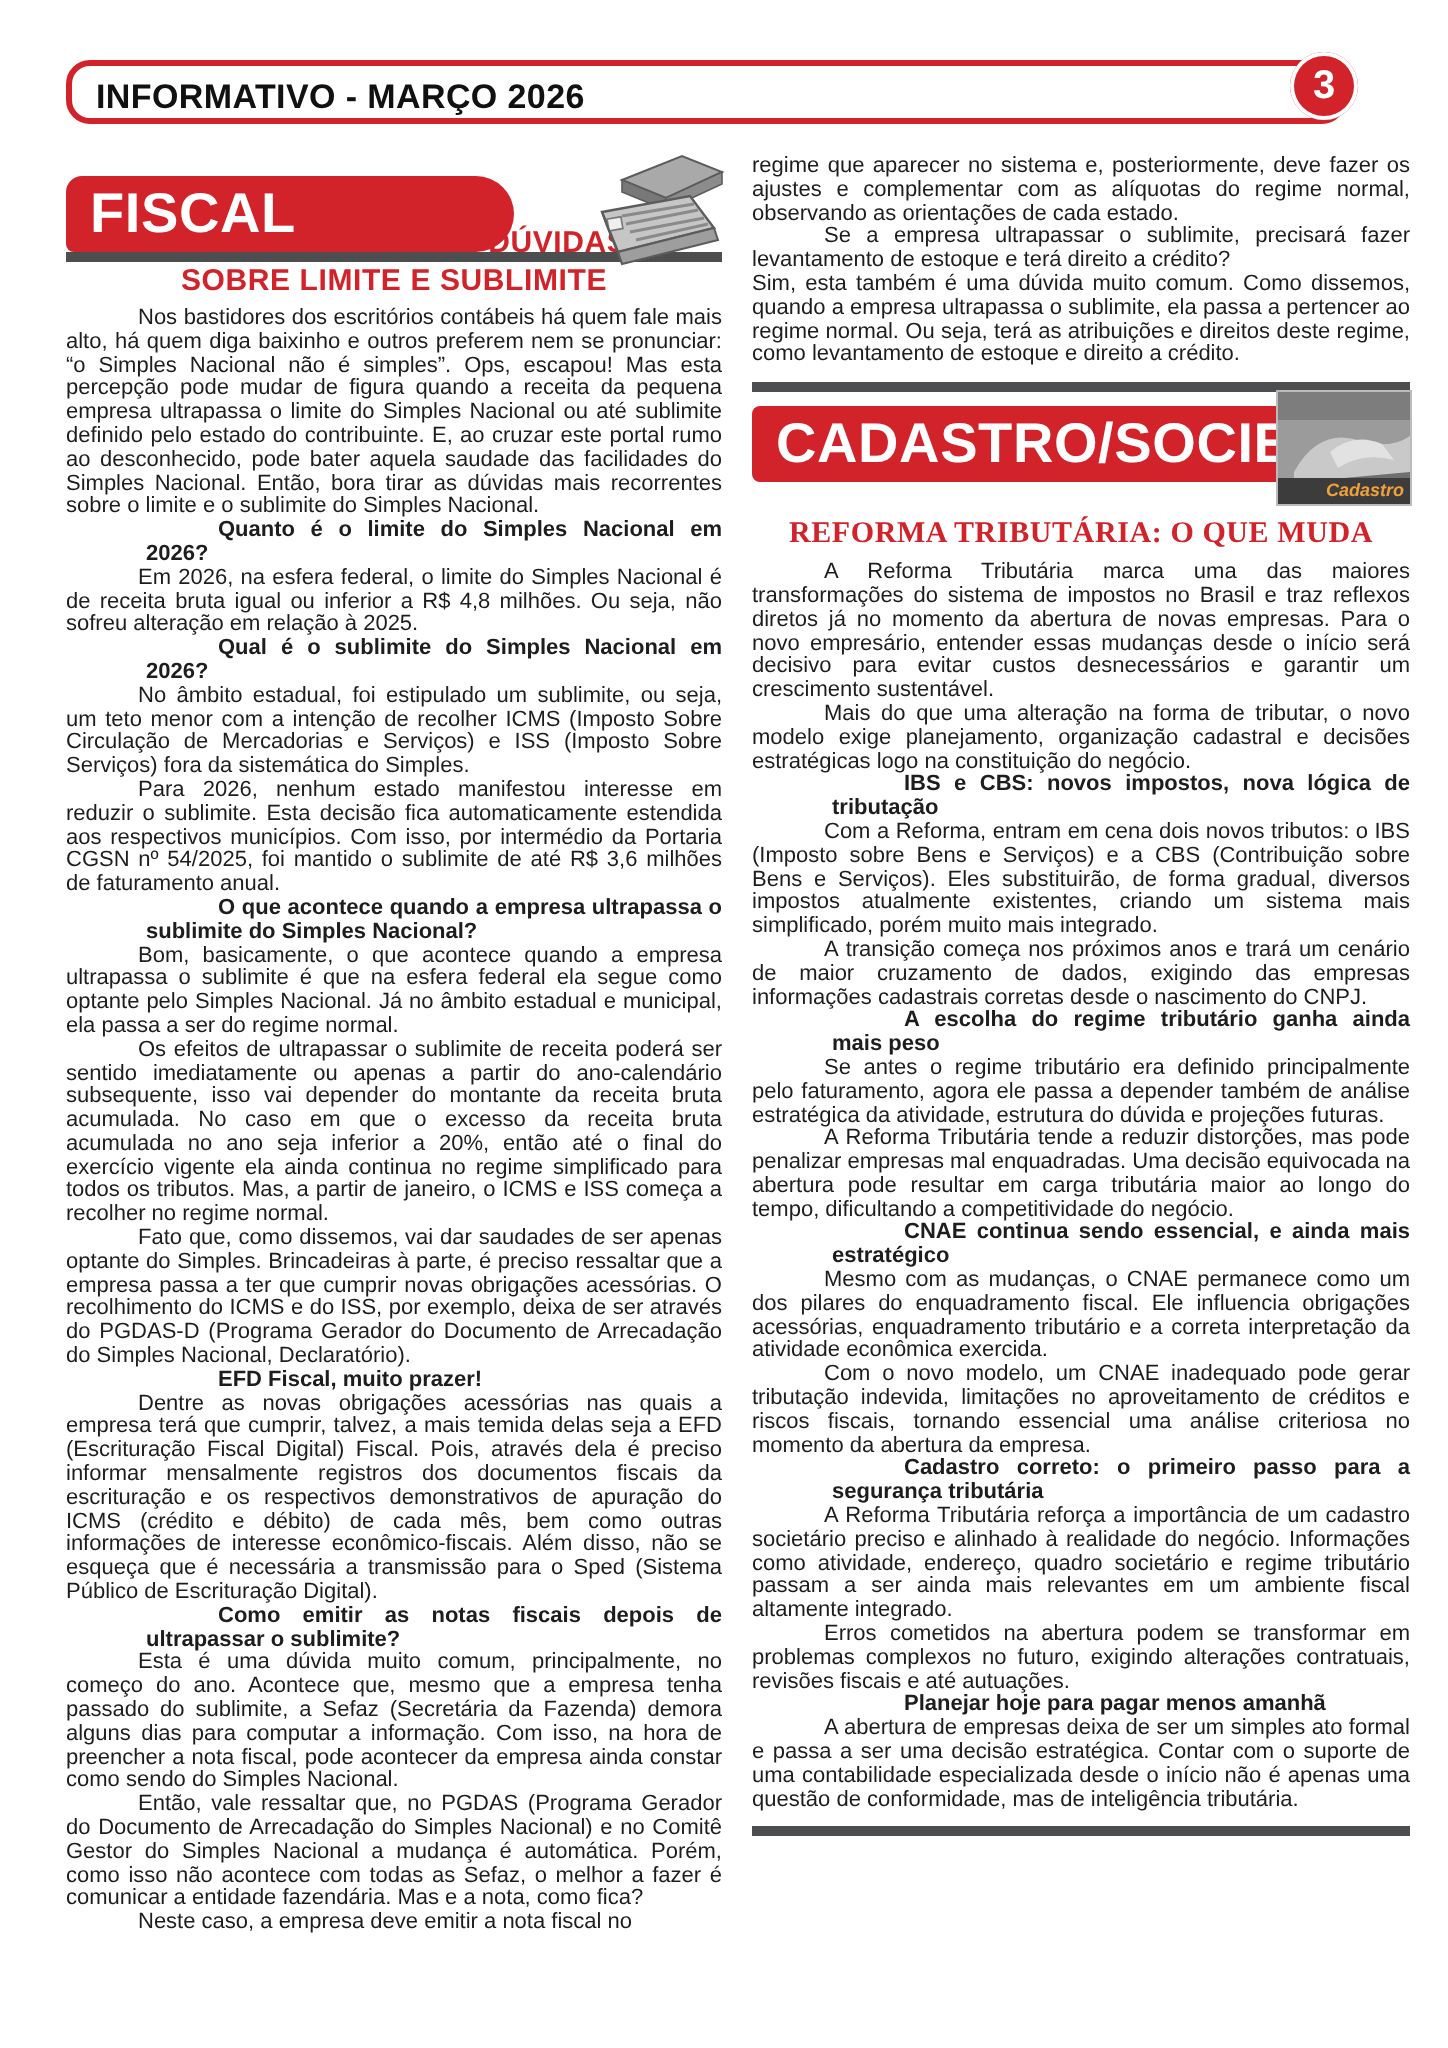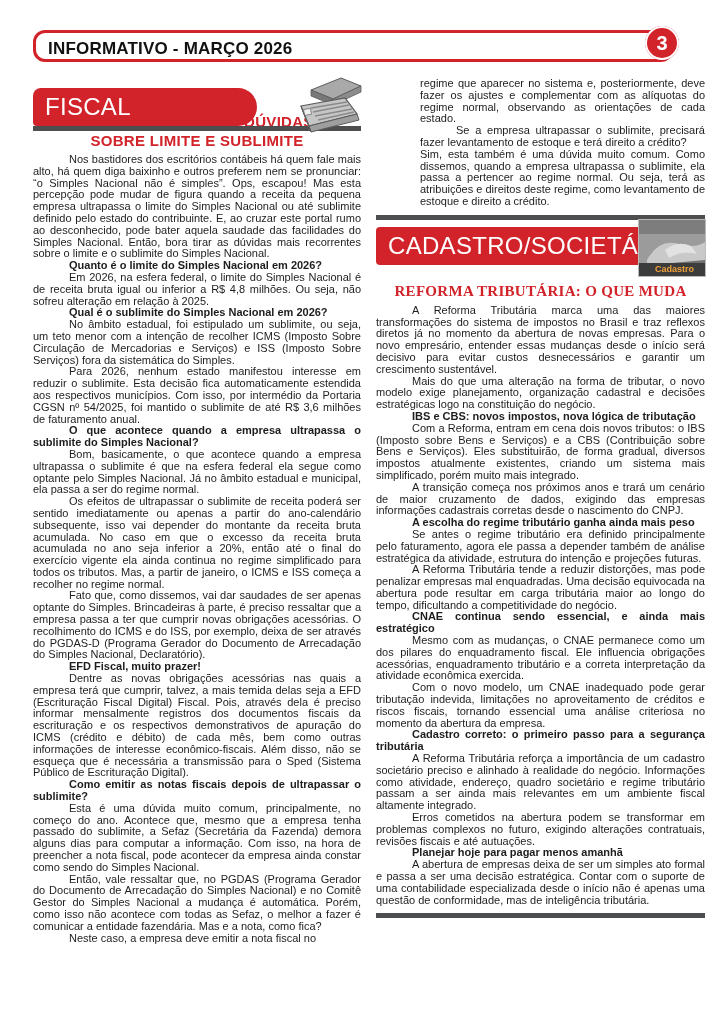--- a/index.html
+++ b/index.html
@@ -30,21 +30,21 @@
   }
   .page-number-badge{
     position:absolute;left:645px;top:26px;width:34px;height:34px;
     background:var(--red);border-radius:50%;
     display:flex;align-items:center;justify-content:center;
     color:#fff;font-weight:bold;font-size:20px;
     box-shadow:0 0 0 2px #fff inset;
   }
   
   .banner{
-    background:var(--red);color:#fff;font-weight:normal;font-size:24px;
+    background:var(--red);color:#fff;font-weight:bold;font-size:28px;
     display:flex;align-items:center;padding-left:12px;letter-spacing:.3px;
     white-space:nowrap;
   }
   .rule{background:var(--rule);height:5px;}
   
   .col-left{position:absolute;left:33px;top:88px;width:328px;}
   .col-right{position:absolute;left:376px;top:78px;width:329px;}
   .fiscal-banner{
     position:absolute;left:0;top:0;width:212px;height:38px;
     border-radius:8px 19px 19px 4px;
@@ -55,37 +55,37 @@
     color:var(--red);font-weight:bold;font-size:15px;line-height:19px;
     text-align:center;letter-spacing:.3px;
   }
   .col-left .article-title{margin-top:24px;}
   .article-body{
     font-size:11px;line-height:11.8px;text-align:justify;margin-top:4px;
   }
   .block{margin:0;}
   .block.indent{text-indent:36px;}
   .block.noindent{text-indent:0;}
-  .block.head{font-weight:bold;text-indent:36px;}
+  .block.head{font-weight:bold;text-indent:36px;margin-left:40px;}
   
-  .intro-body{margin-top:0;margin-left:44px;}
+  .intro-body{margin-top:0;}
   .cad-rule-top{margin-top:7px;width:329px;}
   .cad-banner-row{position:relative;height:50px;margin-top:2px;}
   .cad-banner{
     position:absolute;left:0;top:5px;width:288px;height:38px;
     border-radius:4px 19px 19px 4px;
   }
   .cad-photo{
     position:absolute;right:0;top:-2px;width:66px;height:56px;
     background:#8e8e8e;overflow:hidden;box-shadow:0 0 0 1px #bbb;
   }
   .cad-photo-caption{
     position:absolute;left:0;right:0;bottom:0;height:13px;
-    background:#3c3c3c;color:#f0a03a;font-size:9px;
-    font-weight:bold;text-align:left;padding:1px 3px 0 16px;box-sizing:border-box;
+    background:#3c3c3c;color:#f0a03a;font-size:9px;font-style:italic;
+    font-weight:bold;text-align:right;padding:1px 3px 0 16px;box-sizing:border-box;
   }
   .col-right .article-title{margin-top:10px;font-family:Liberation Serif, serif;}
   .cad-rule-bottom{margin-top:7px;width:329px;}
 </style>
 </head>
 <body>
 
 <div class="page">
 
   <div class="header-bar">
@@ -171,21 +171,21 @@
     </div>
 
     <div class="article-body">
 
     <p class="block indent">A Reforma Tributária marca uma das maiores transformações do sistema de impostos no Brasil e traz reflexos diretos já no momento da abertura de novas empresas. Para o novo empresário, entender essas mudanças desde o início será decisivo para evitar custos desnecessários e garantir um crescimento sustentável.</p>
         <p class="block indent">Mais do que uma alteração na forma de tributar, o novo modelo exige planejamento, organização cadastral e decisões estratégicas logo na constituição do negócio.</p>
         <p class="block head">IBS e CBS: novos impostos, nova lógica de tributação</p>
         <p class="block indent">Com a Reforma, entram em cena dois novos tributos: o IBS (Imposto sobre Bens e Serviços) e a CBS (Contribuição sobre Bens e Serviços). Eles substituirão, de forma gradual, diversos impostos atualmente existentes, criando um sistema mais simplificado, porém muito mais integrado.</p>
         <p class="block indent">A transição começa nos próximos anos e trará um cenário de maior cruzamento de dados, exigindo das empresas informações cadastrais corretas desde o nascimento do CNPJ.</p>
         <p class="block head">A escolha do regime tributário ganha ainda mais peso</p>
-        <p class="block indent">Se antes o regime tributário era definido principalmente pelo faturamento, agora ele passa a depender também de análise estratégica da atividade, estrutura do intenção e projeções futuras.</p>
+        <p class="block indent">Se antes o regime tributário era definido principalmente pelo faturamento, agora ele passa a depender também de análise estratégica da atividade, estrutura do dúvida e projeções futuras.</p>
         <p class="block indent">A Reforma Tributária tende a reduzir distorções, mas pode penalizar empresas mal enquadradas. Uma decisão equivocada na abertura pode resultar em carga tributária maior ao longo do tempo, dificultando a competitividade do negócio.</p>
         <p class="block head">CNAE continua sendo essencial, e ainda mais estratégico</p>
         <p class="block indent">Mesmo com as mudanças, o CNAE permanece como um dos pilares do enquadramento fiscal. Ele influencia obrigações acessórias, enquadramento tributário e a correta interpretação da atividade econômica exercida.</p>
         <p class="block indent">Com o novo modelo, um CNAE inadequado pode gerar tributação indevida, limitações no aproveitamento de créditos e riscos fiscais, tornando essencial uma análise criteriosa no momento da abertura da empresa.</p>
         <p class="block head">Cadastro correto: o primeiro passo para a segurança tributária</p>
         <p class="block indent">A Reforma Tributária reforça a importância de um cadastro societário preciso e alinhado à realidade do negócio. Informações como atividade, endereço, quadro societário e regime tributário passam a ser ainda mais relevantes em um ambiente fiscal altamente integrado.</p>
         <p class="block indent">Erros cometidos na abertura podem se transformar em problemas complexos no futuro, exigindo alterações contratuais, revisões fiscais e até autuações.</p>
         <p class="block head">Planejar hoje para pagar menos amanhã</p>
         <p class="block indent">A abertura de empresas deixa de ser um simples ato formal e passa a ser uma decisão estratégica. Contar com o suporte de uma contabilidade especializada desde o início não é apenas uma questão de conformidade, mas de inteligência tributária.</p>
       </div>

